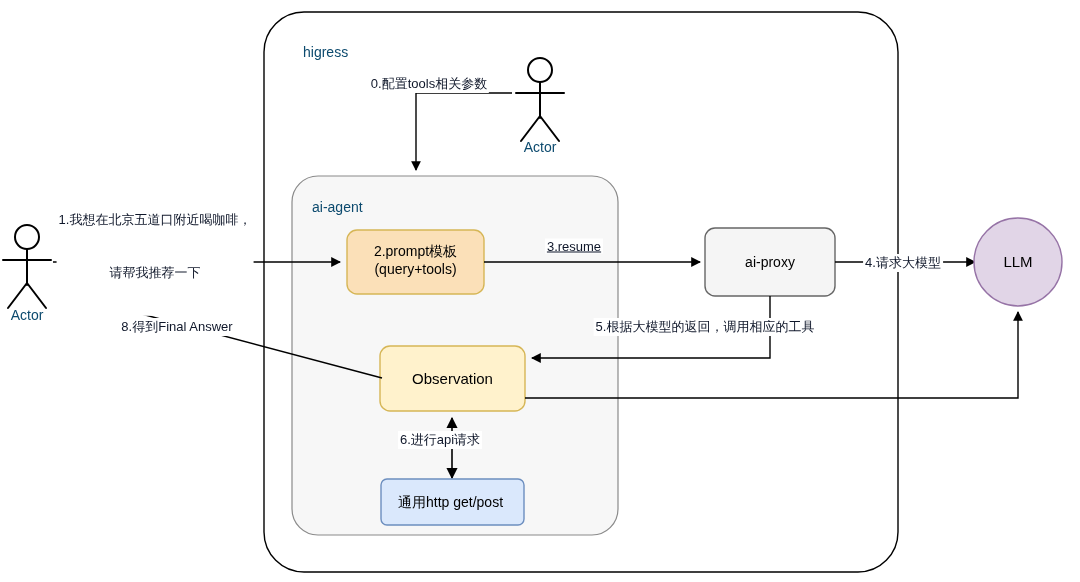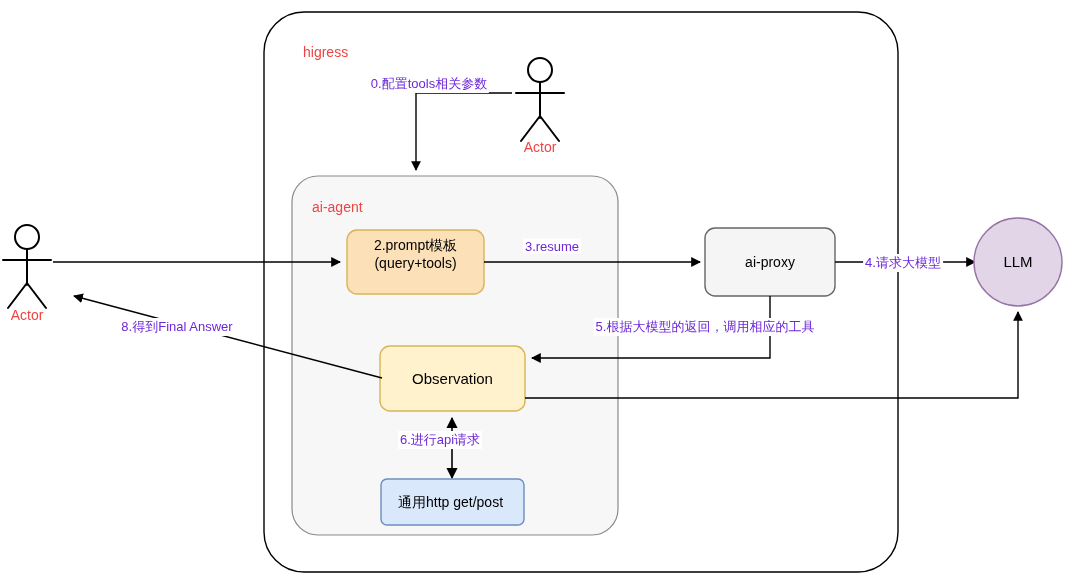--- a/index.html
+++ b/index.html
@@ -20,21 +20,21 @@
   svg.diagram {
     position: absolute;
     left: 0;
     top: 0;
     width: 1080px;
     height: 582px;
   }
   .lbl {
     position: absolute;
     font-family: "Liberation Sans", "DejaVu Sans", sans-serif;
-    color: #ef4444;
+    color: #0c4a6e;
     white-space: pre;
     line-height: 1.25;
   }
   .center-lbl {
     text-align: right;
     transform: translate(-50%, -50%);
   }
   .node-text {
     position: absolute;
     display: flex;
@@ -44,21 +44,21 @@
     color: #000000;
     font-family: "Liberation Sans", "DejaVu Sans", sans-serif;
     line-height: 1.3;
     pointer-events: none;
   }
   .edge-label {
     position: absolute;
     background: #ffffff;
     padding: 0 2px;
     font-size: 13px;
-    color: #6d28d9;
+    color: #0f172a;
     text-align: center;
     white-space: pre;
     transform: translate(-50%, -50%);
   }
 </style>
 </head>
 <body>
 
 <div id="canvas">
 
@@ -120,39 +120,43 @@
   </svg>
 
   <div class="lbl" style="left:303px; top:44px; font-size:14px;">higress</div>
 
   <div class="lbl" style="left:312px; top:199px; font-size:14px;">ai-agent</div>
 
   <div class="lbl center-lbl" style="left:540px; top:148px; font-size:14px;">Actor</div>
 
   <div class="lbl center-lbl" style="left:27px; top:316px; font-size:14px;">Actor</div>
 
-  <div class="node-text" style="left:347px; top:230px; width:137px; height:48px; font-size:14px;">
+  <div class="node-text" style="left:347px; top:230px; width:137px; height:48px; font-size:14px;align-items:flex-end;">
     <div>
       <div>2.prompt模板</div>
       <div>(query+tools)</div>
     </div>
   </div>
 
   <div class="node-text" style="left:380px; top:346px; width:145px; height:65px; font-size:15px;text-align:right;">Observation</div>
 
   <div class="node-text" style="left:381px; top:479px; width:139px; height:46px; font-size:14px;">通用http get/post</div>
 
   <div class="node-text" style="left:705px; top:228px; width:130px; height:68px; font-size:14px;">ai-proxy</div>
 
   <div class="node-text" style="left:974px; top:240px; width:88px; height:44px; font-size:15px;">LLM</div>
 
   <div class="edge-label" style="left:429px; top:84px;">0.配置tools相关参数</div>
 
+  <div class="edge-label" style="left:155px; top:246px; line-height:1.35;">
+    <div>1.我想在北京五道口附近喝咖啡，</div>
+    <div>请帮我推荐一下</div>
+  </div>
 
-  <div class="edge-label" style="left:552px; top:246px;">3.resume</div>
+  <div class="edge-label" style="left:574px; top:246px;text-decoration:underline;">3.resume</div>
 
   <div class="edge-label" style="left:903px; top:263px;">4.请求大模型</div>
 
   <div class="edge-label" style="left:705px; top:327px;">5.根据大模型的返回，调用相应的工具</div>
 
   <div class="edge-label" style="left:440px; top:440px;">6.进行api请求</div>
 
 
   <div class="edge-label" style="left:169px; top:327px;margin-left:8px;">8.得到Final Answer</div>
 

